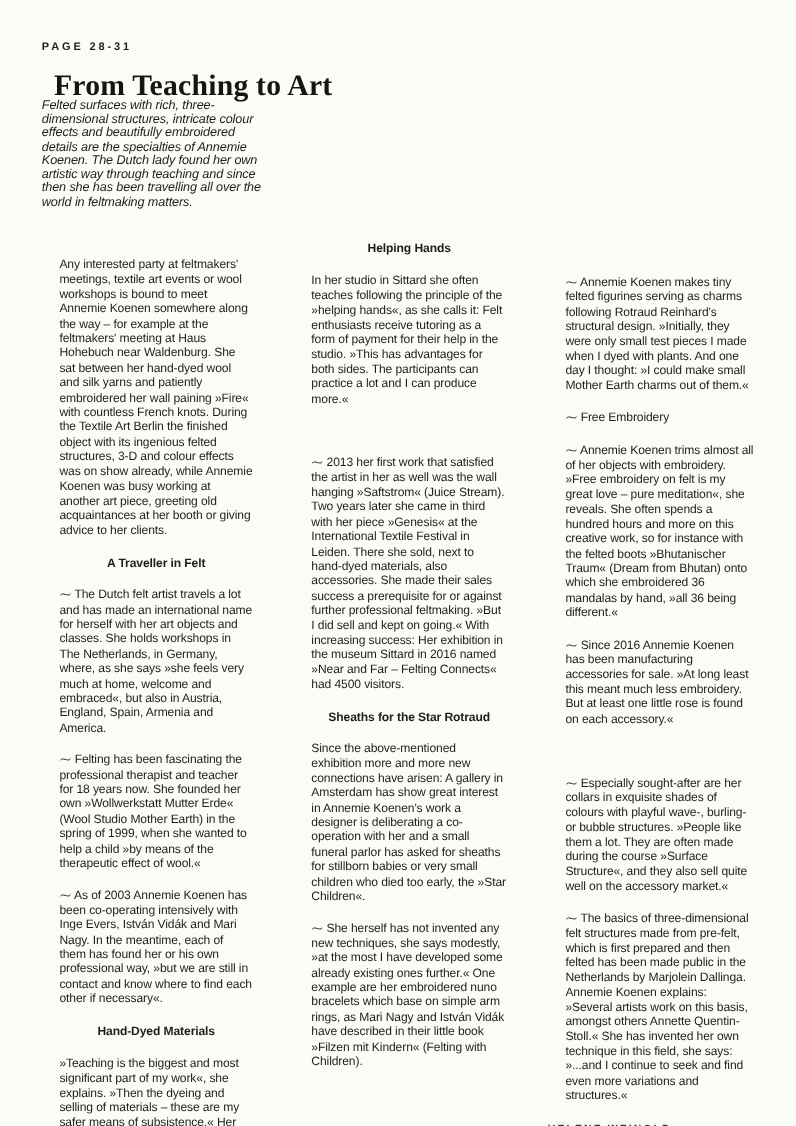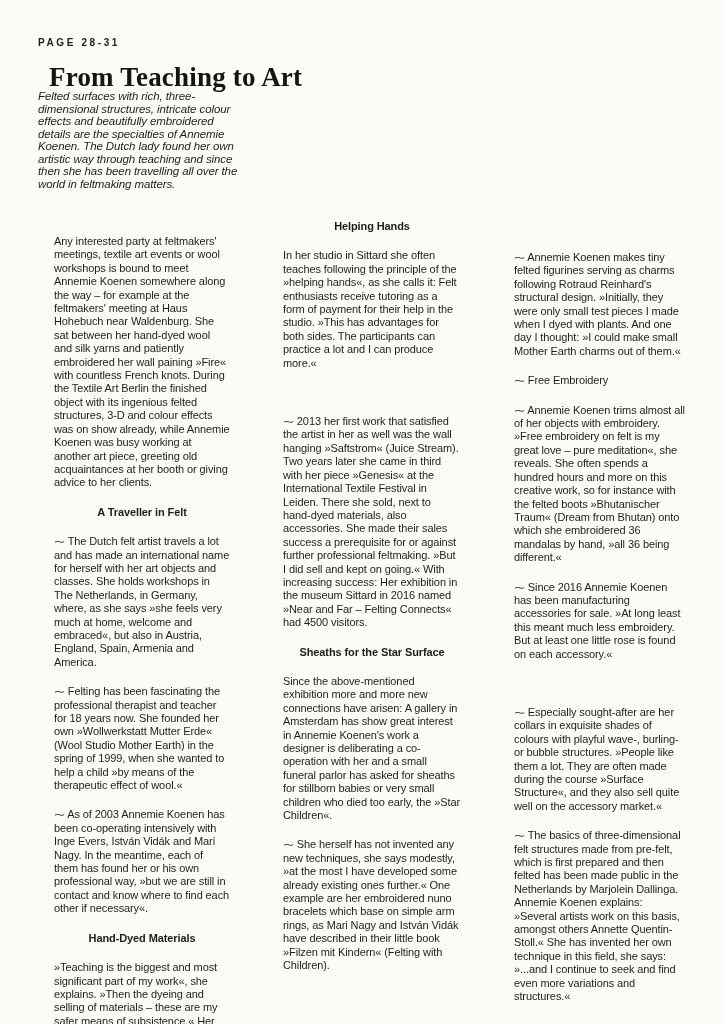--- a/index.html
+++ b/index.html
@@ -76,21 +76,21 @@
       <p>⁓ As of 2003 Annemie Koenen has been co-operating intensively with Inge Evers, István Vidák and Mari Nagy. In the meantime, each of them has found her or his own professional way, »but we are still in contact and know where to find each other if necessary«.</p>
       <div class="col-heading">Hand-Dyed Materials</div>
       <p>»Teaching is the biggest and most significant part of my work«, she explains. »Then the dyeing and selling of materials – these are my safer means of subsistence.« Her yarns and fibers, dyed in exquisite hues and gradients, are very popular with feltmakers. She could not make a living only by selling her art objects and accessories such as hats, scarves, collars, cuffs and bracelets.</p>
     </div>
 
     <div class="col">
       <div class="col-heading col-heading--first">Helping Hands</div>
       <p>In her studio in Sittard she often teaches following the principle of the »helping hands«, as she calls it: Felt enthusiasts receive tutoring as a form of payment for their help in the studio. »This has advantages for both sides. The participants can practice a lot and I can produce more.«</p>
       <div class="gap"></div>
       <p>⁓ 2013 her first work that satisfied the artist in her as well was the wall hanging »Saftstrom« (Juice Stream). Two years later she came in third with her piece »Genesis« at the International Textile Festival in Leiden. There she sold, next to hand-dyed materials, also accessories. She made their sales success a prerequisite for or against further professional feltmaking. »But I did sell and kept on going.« With increasing success: Her exhibition in the museum Sittard in 2016 named »Near and Far – Felting Connects« had 4500 visitors.</p>
-      <div class="col-heading">Sheaths for the Star Surface</div>
+      <div class="col-heading">Sheaths for the Star Rotraud</div>
       <p>Since the above-mentioned exhibition more and more new connections have arisen: A gallery in Amsterdam has show great interest in Annemie Koenen's work a designer is deliberating a co-operation with her and a small funeral parlor has asked for sheaths for stillborn babies or very small children who died too early, the »Star Children«.</p>
       <p>⁓ She herself has not invented any new techniques, she says modestly, »at the most I have developed some already existing ones further.« One example are her embroidered nuno bracelets which base on simple arm rings, as Mari Nagy and István Vidák have described in their little book »Filzen mit Kindern« (Felting with Children).</p>
     </div>
 
     <div class="col col--offset">
       <p>⁓ Annemie Koenen makes tiny felted figurines serving as charms following Rotraud Reinhard's structural design. »Initially, they were only small test pieces I made when I dyed with plants. And one day I thought: »I could make small Mother Earth charms out of them.«</p>
       <p>⁓ Free Embroidery</p>
       <p>⁓ Annemie Koenen trims almost all of her objects with embroidery. »Free embroidery on felt is my great love – pure meditation«, she reveals. She often spends a hundred hours and more on this creative work, so for instance with the felted boots »Bhutanischer Traum« (Dream from Bhutan) onto which she embroidered 36 mandalas by hand, »all 36 being different.«</p>
       <p>⁓ Since 2016 Annemie Koenen has been manufacturing accessories for sale. »At long least this meant much less embroidery. But at least one little rose is found on each accessory.«</p>
       <div class="gap"></div>

